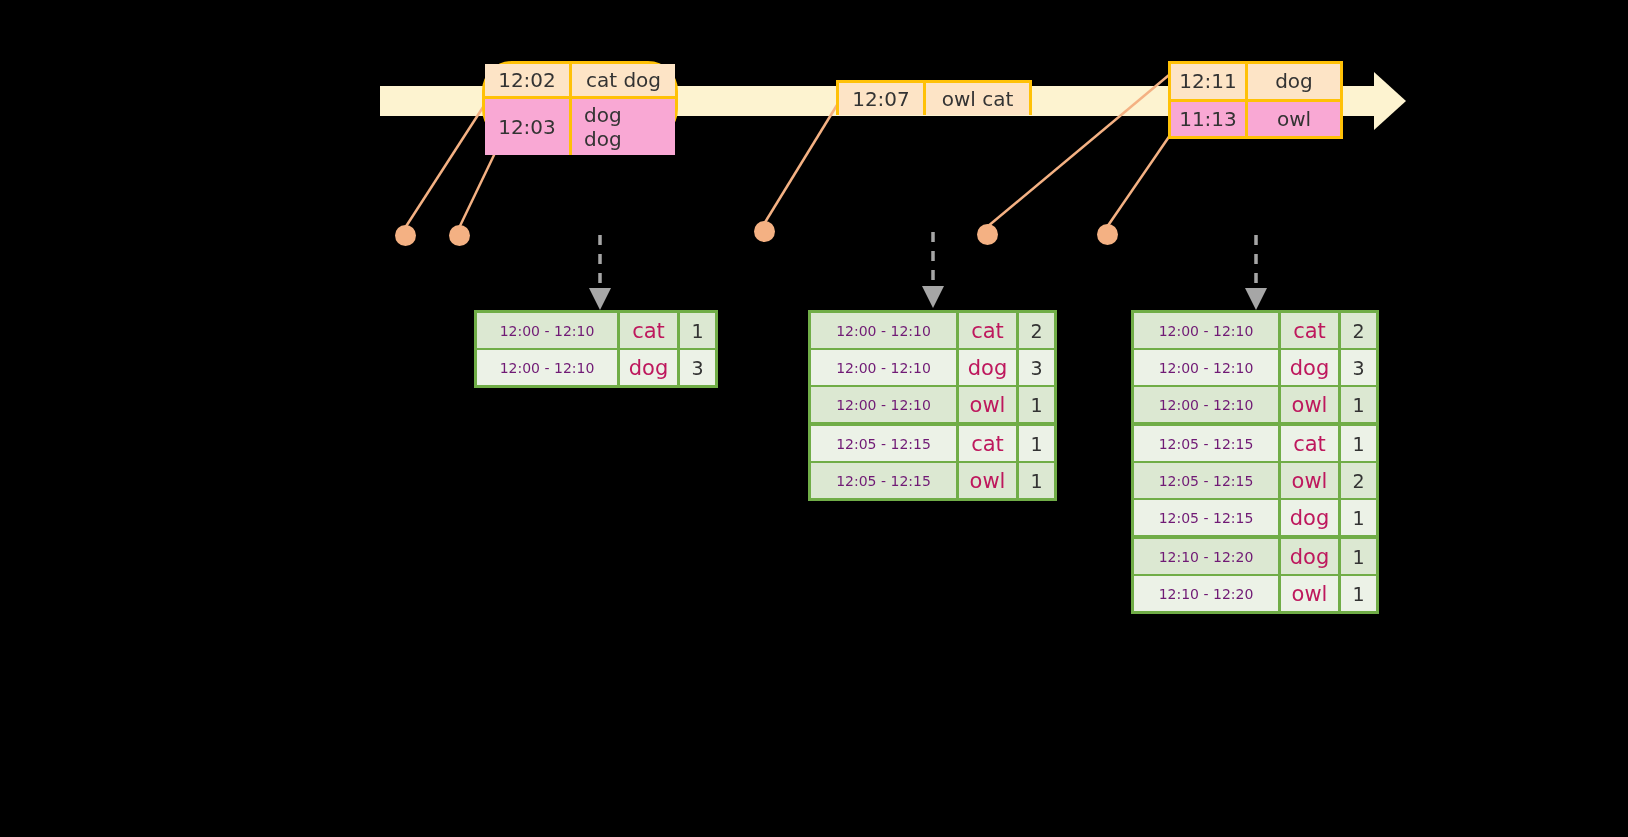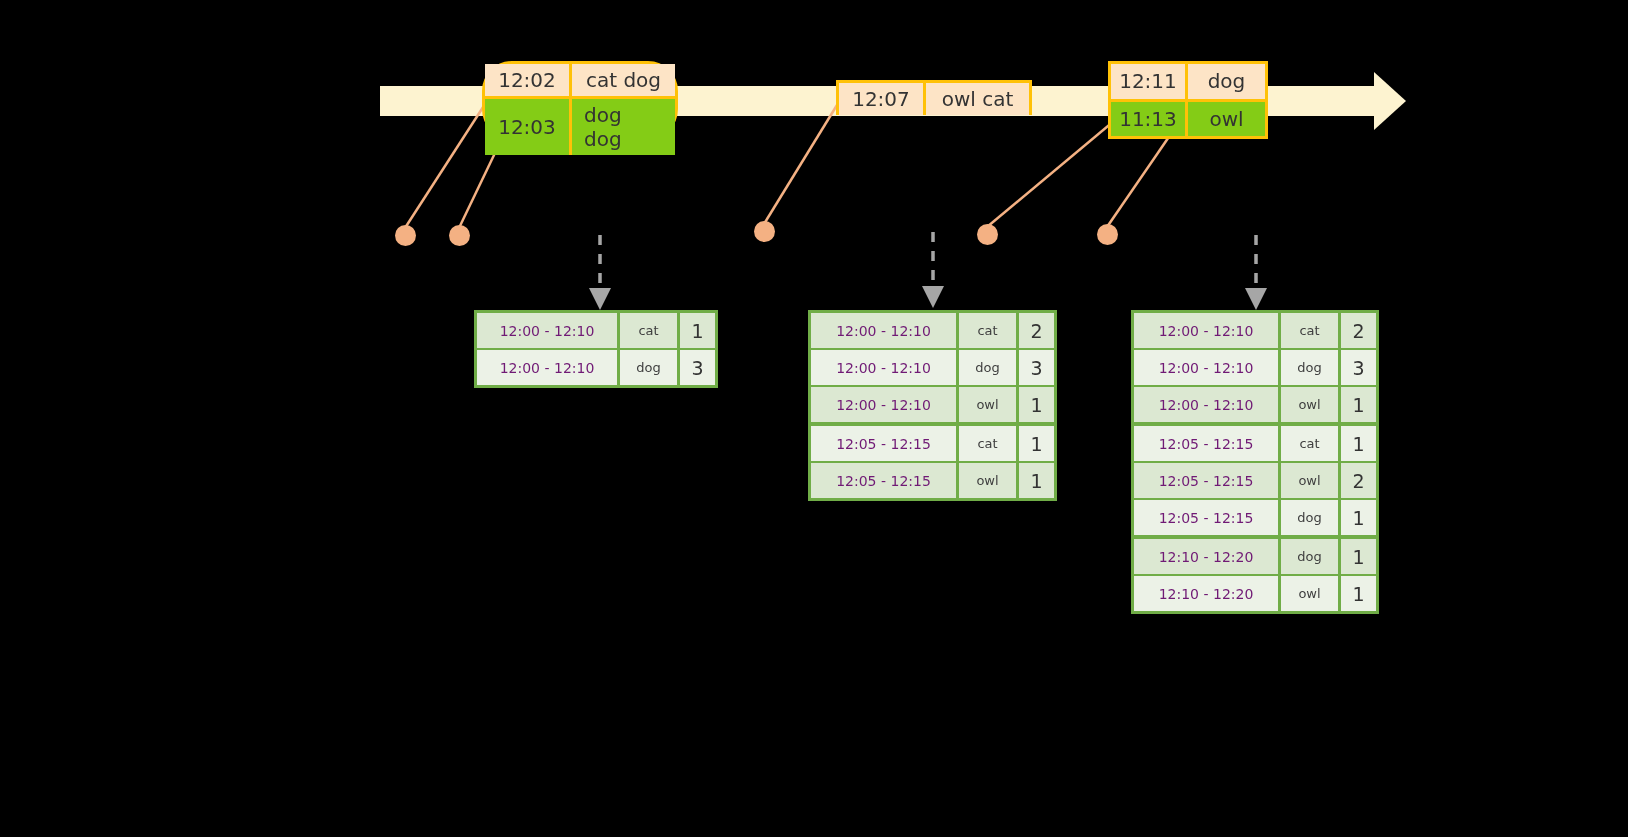--- a/index.html
+++ b/index.html
@@ -19,42 +19,42 @@
   .evt{position:absolute;border:3px solid #ffc107;box-sizing:border-box;
        display:flex;flex-direction:column;}
   .evt-row{display:flex;flex:1;}
   .evt-row + .evt-row{border-top:3px solid #ffc107;}
   .evt-time{width:84px;display:flex;align-items:center;justify-content:center;
       font-size:20px;color:#333;box-sizing:border-box;}
   .evt-words{flex:1;display:flex;align-items:center;justify-content:center;
       font-size:20px;color:#333;border-left:3px solid #ffc107;box-sizing:border-box;
       padding:4px 12px;}
   .tone-a .evt-time,.tone-a .evt-words{background:#fde4c6;}
-  .tone-b .evt-time,.tone-b .evt-words{background:#84cc16;}
+  .tone-b .evt-time,.tone-b .evt-words{background:#f9a8d4;}
 
   #evt1{left:482px;top:61px;width:196px;height:78px;border-radius:30px;}
   #evt2{left:836px;top:80px;width:196px;height:35px;}
-  #evt3{left:1108px;top:61px;width:160px;height:78px;}
+  #evt3{left:1168px;top:61px;width:175px;height:78px;}
   #evt3 .evt-time{width:74px;}
 
   
   .dot{position:absolute;width:21px;height:21px;border-radius:50%;
        background:#f4b183;}
   .leader{position:absolute;left:0;top:0;width:1628px;height:837px;
       pointer-events:none;}
 
   
   .rtable{position:absolute;border:3px solid #70ad47;box-sizing:content-box;}
   .rrow{display:flex;}
   .rrow + .rrow{border-top:2px solid #70ad47;}
   .rrow.grp{border-top:4px solid #70ad47;}
   .c-win{display:flex;align-items:center;justify-content:center;font-size:14px;
       color:#701a75;box-sizing:border-box;}
-  .c-key{display:flex;align-items:center;justify-content:center;font-size:13px;
-      color:#404040;border-left:3px solid #70ad47;box-sizing:border-box;}
+  .c-key{display:flex;align-items:center;justify-content:center;font-size:21px;
+      color:#be185d;border-left:3px solid #70ad47;box-sizing:border-box;}
   .c-cnt{display:flex;align-items:center;justify-content:center;font-size:19px;
       color:#333;border-left:3px solid #70ad47;box-sizing:border-box;}
   .rrow.sh .c-win,.rrow.sh .c-key,.rrow.sh .c-cnt{background:#dce8d2;}
   .rrow.lt .c-win,.rrow.lt .c-key,.rrow.lt .c-cnt{background:#ecf2e7;}
 
   #tbl1{left:474px;top:310px;}
   #tbl1 .c-win{width:140px;height:35px;}
   #tbl1 .c-key{width:60px;height:35px;}
   #tbl1 .c-cnt{width:38px;height:35px;}
 

